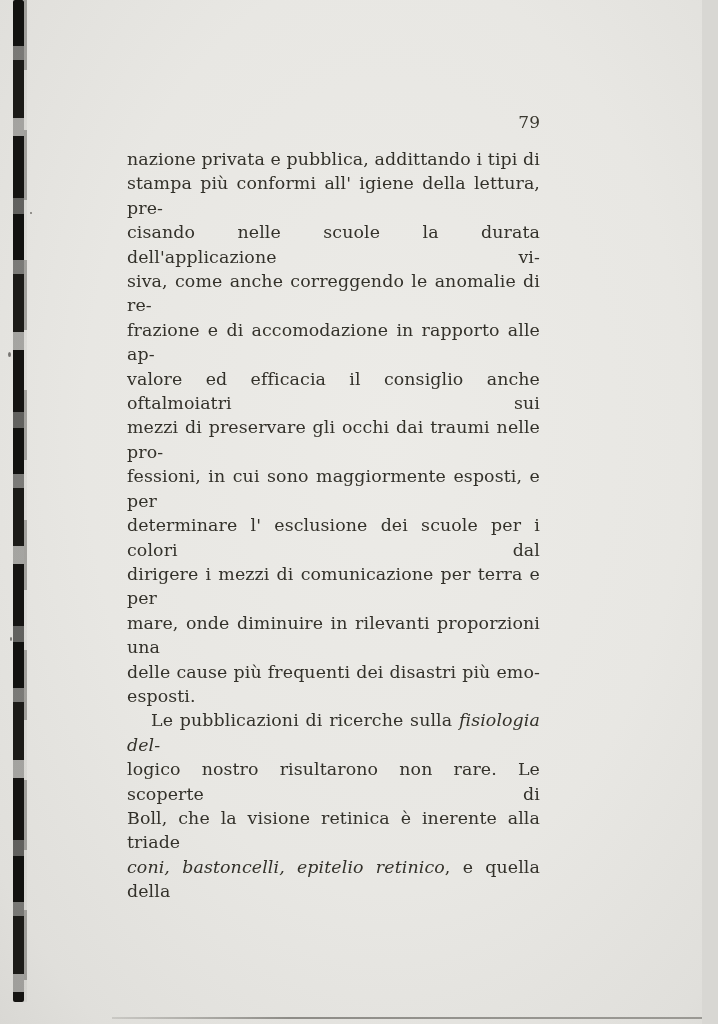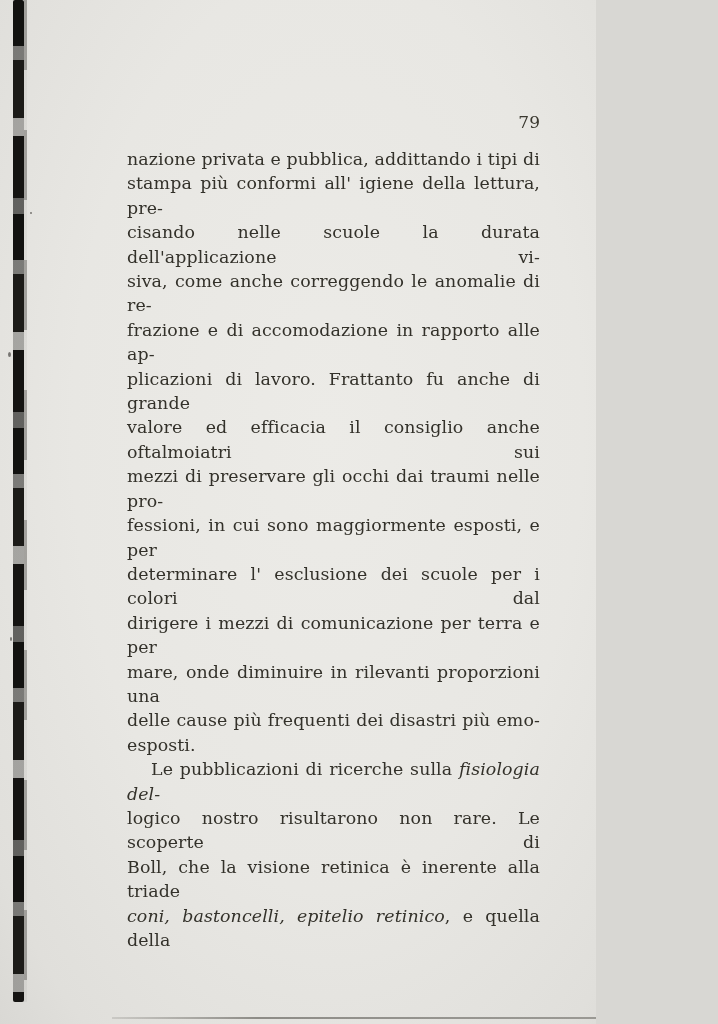--- a/index.html
+++ b/index.html
@@ -4,21 +4,21 @@
 <style>
   * { margin: 0; padding: 0; box-sizing: border-box; }
   html, body { width: 718px; height: 1024px; }
   body {
     font-family: "DejaVu Serif", "Liberation Serif", serif;
     background: #d8d7d3;
     overflow: hidden;
   }
   .scan-page {
     position: relative;
-    width: 596px;
+    width: 702px;
     height: 1024px;
     background: radial-gradient(ellipse at 55% 42%, #ecebe7 0%, #e8e7e3 55%, #e0dfdb 88%, #d9d8d4 100%);
     overflow: hidden;
   }
   
   .binding-edge {
     position: absolute;
     left: 13px; top: 0;
     width: 11px; height: 1002px;
     background: repeating-linear-gradient(
@@ -92,21 +92,20 @@
   <div class="bottom-edge-line"></div>
 
   <div class="page-number">79</div>
 
   <div class="text-block">
       <div class="line"><span>nazione privata e pubblica, addittando i tipi di</span></div>
       <div class="line"><span>stampa più conformi all' igiene della lettura, pre-</span></div>
       <div class="line"><span>cisando nelle scuole la durata dell'applicazione vi-</span></div>
       <div class="line"><span>siva, come anche correggendo le anomalie di re-</span></div>
       <div class="line"><span>frazione e di accomodazione in rapporto alle ap-</span></div>
-      <div class="line"><span>plicazioni di lavoro. Frattanto fu anche di grande</span></div>
       <div class="line"><span>valore ed efficacia il consiglio anche oftalmoiatri sui</span></div>
       <div class="line"><span>mezzi di preservare gli occhi dai traumi nelle pro-</span></div>
       <div class="line"><span>fessioni, in cui sono maggiormente esposti, e per</span></div>
       <div class="line"><span>determinare l' esclusione dei scuole per i colori dal</span></div>
       <div class="line"><span>dirigere i mezzi di comunicazione per terra e per</span></div>
       <div class="line"><span>mare, onde diminuire in rilevanti proporzioni una</span></div>
       <div class="line"><span>delle cause più frequenti dei disastri più emo-</span></div>
       <div class="line last"><span>esposti.</span></div>
       <div class="line indent"><span>Le pubblicazioni di ricerche sulla </span><span class="it">fisiologia del-</span></div>
       <div class="line"><span>logico nostro risultarono non rare. Le scoperte di</span></div>

